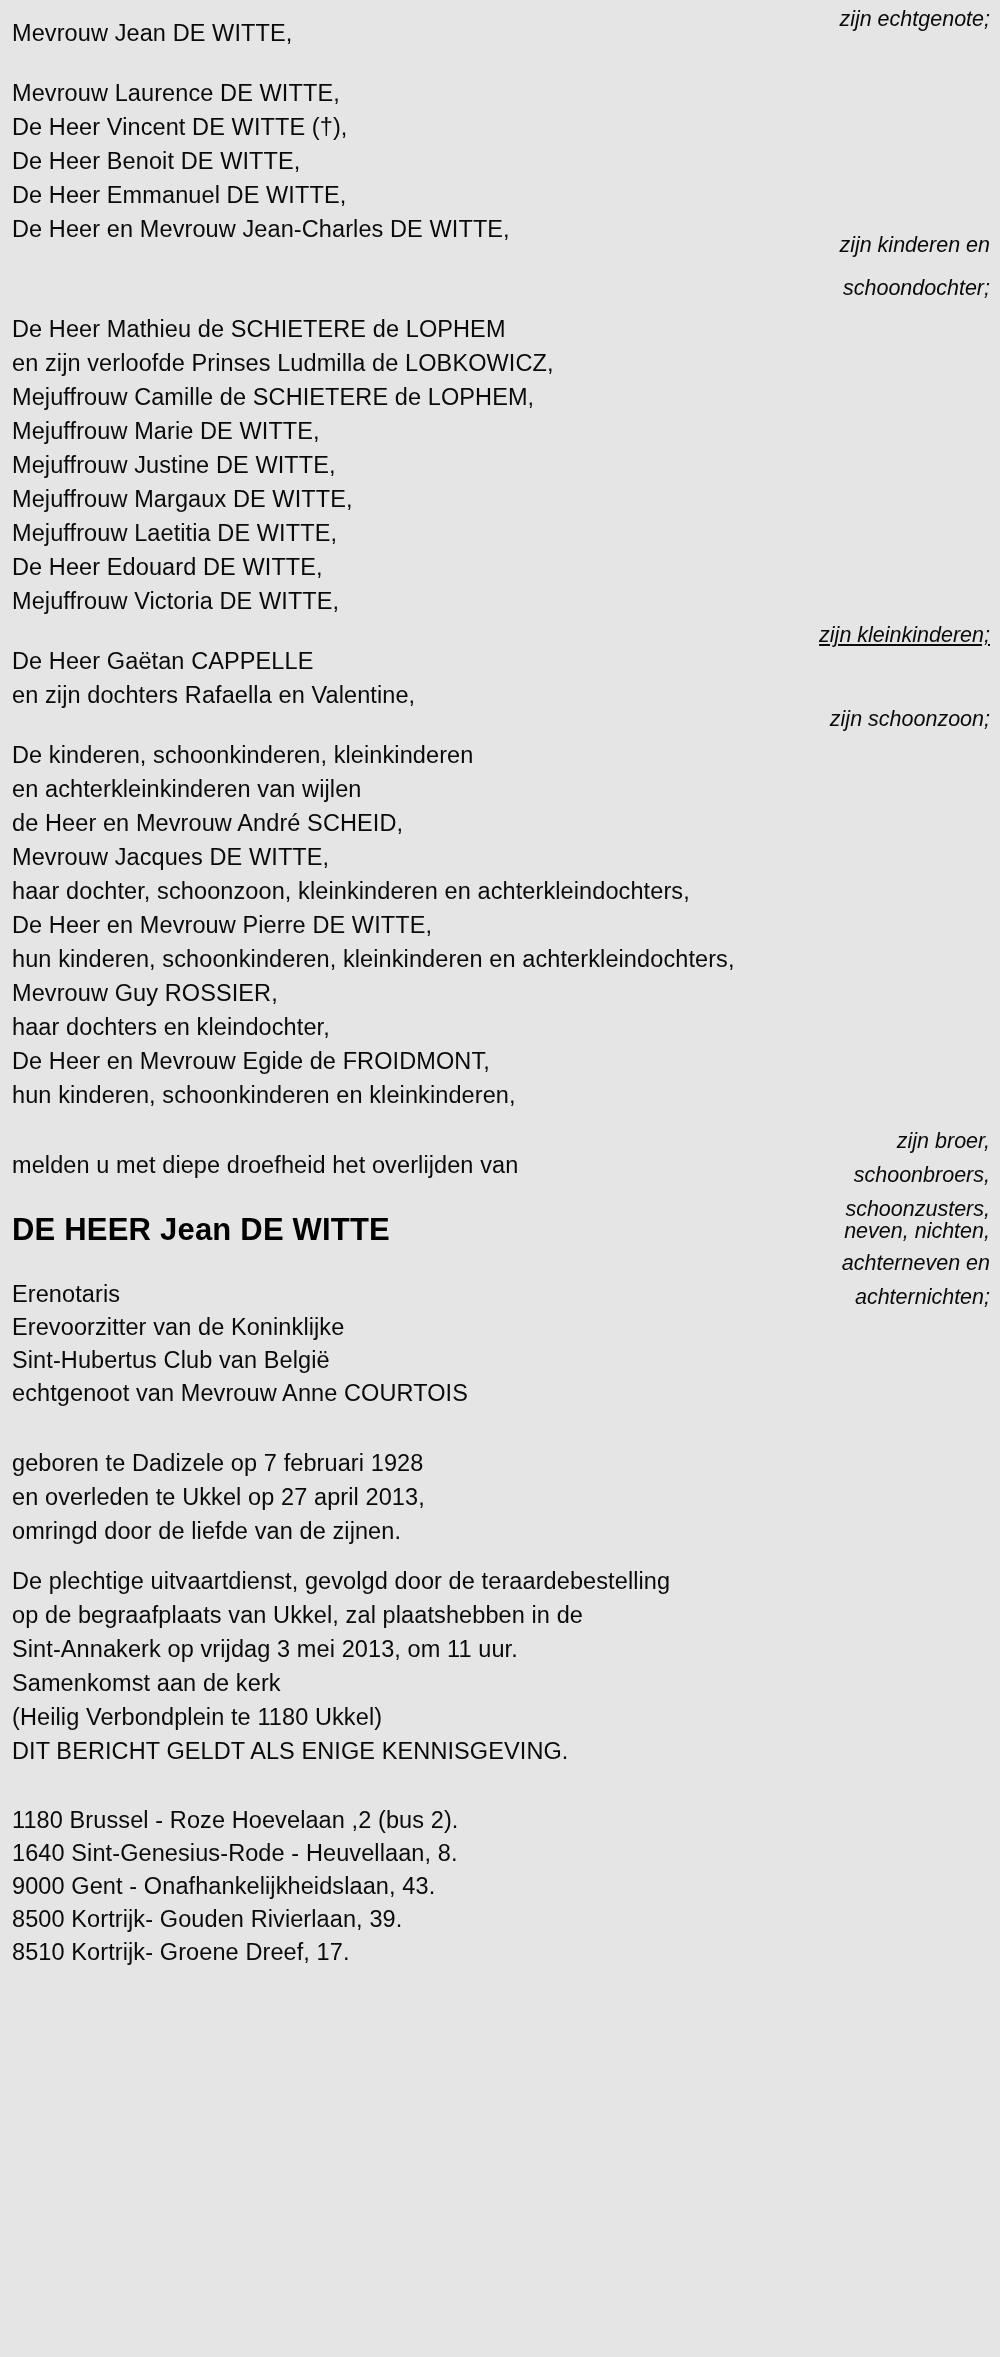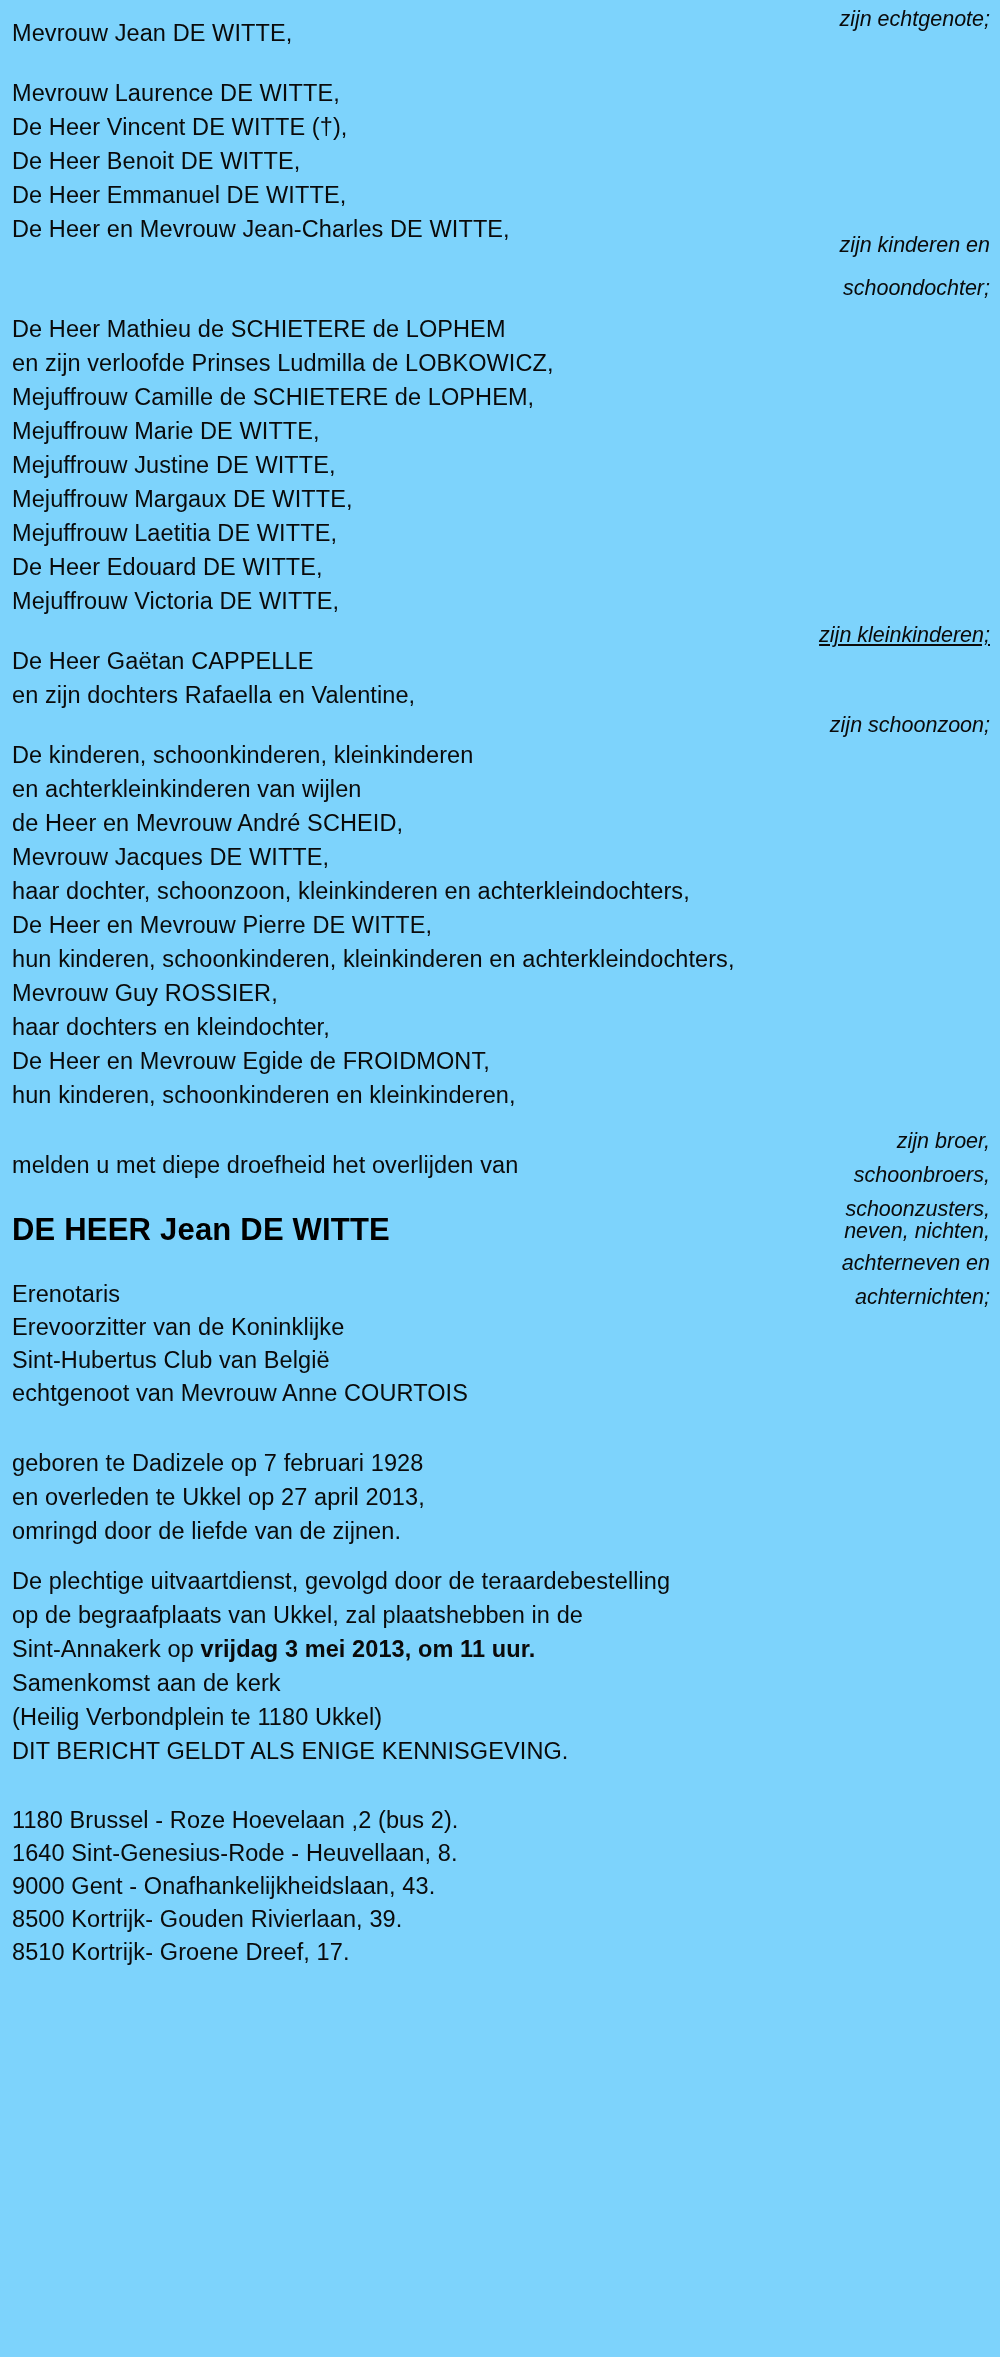--- a/index.html
+++ b/index.html
@@ -9,21 +9,21 @@
     background: #ffffff;
   }
   body {
     font-family: "Liberation Sans", "DejaVu Sans", sans-serif;
     color: #000000;
   }
   .page {
     position: relative;
     width: 1000px;
     height: 2357px;
-    background: #7dd3fc;
+    background: #e5e5e5;
     overflow: hidden;
     box-sizing: border-box;
     padding: 0;
   }
   .notice {
     position: absolute;
     left: 0;
     top: 0;
     width: 1000px;
   }
@@ -59,21 +59,21 @@
 
   .title {
     padding-left: 12px;
     font-size: 31px;
     font-weight: bold;
     line-height: 44px;
     letter-spacing: 0.2px;
     white-space: pre;
     color: #000;
   }
-  .b { font-weight: bold; }
+  .b { font-weight: normal; }
 
   .block { position: relative; }
   .addr .line { line-height: 33px; min-height: 33px; }
 </style>
 </head>
 <body>
 
 <div class="page">
   <div class="notice">
 
@@ -109,21 +109,21 @@
       <div class="line">De Heer Edouard DE WITTE,</div>
       <div class="line">Mejuffrouw Victoria DE WITTE,</div>
       <div class="rel" style="top:306px;text-decoration:underline;">zijn kleinkinderen;</div>
     </div>
 
     <div class="gap-md"></div>
 
     <div class="block">
       <div class="line">De Heer Gaëtan CAPPELLE</div>
       <div class="line">en zijn dochters Rafaella en Valentine,</div>
-      <div class="rel" style="top:64px;">zijn schoonzoon;</div>
+      <div class="rel" style="top:58px;">zijn schoonzoon;</div>
     </div>
 
     <div class="gap-md"></div>
 
     <div class="block">
       <div class="line">De kinderen, schoonkinderen, kleinkinderen</div>
       <div class="line">en achterkleinkinderen van wijlen</div>
       <div class="line">de Heer en Mevrouw André SCHEID,</div>
       <div class="line">Mevrouw Jacques DE WITTE,</div>
       <div class="line">haar dochter, schoonzoon, kleinkinderen en achterkleindochters,</div>

